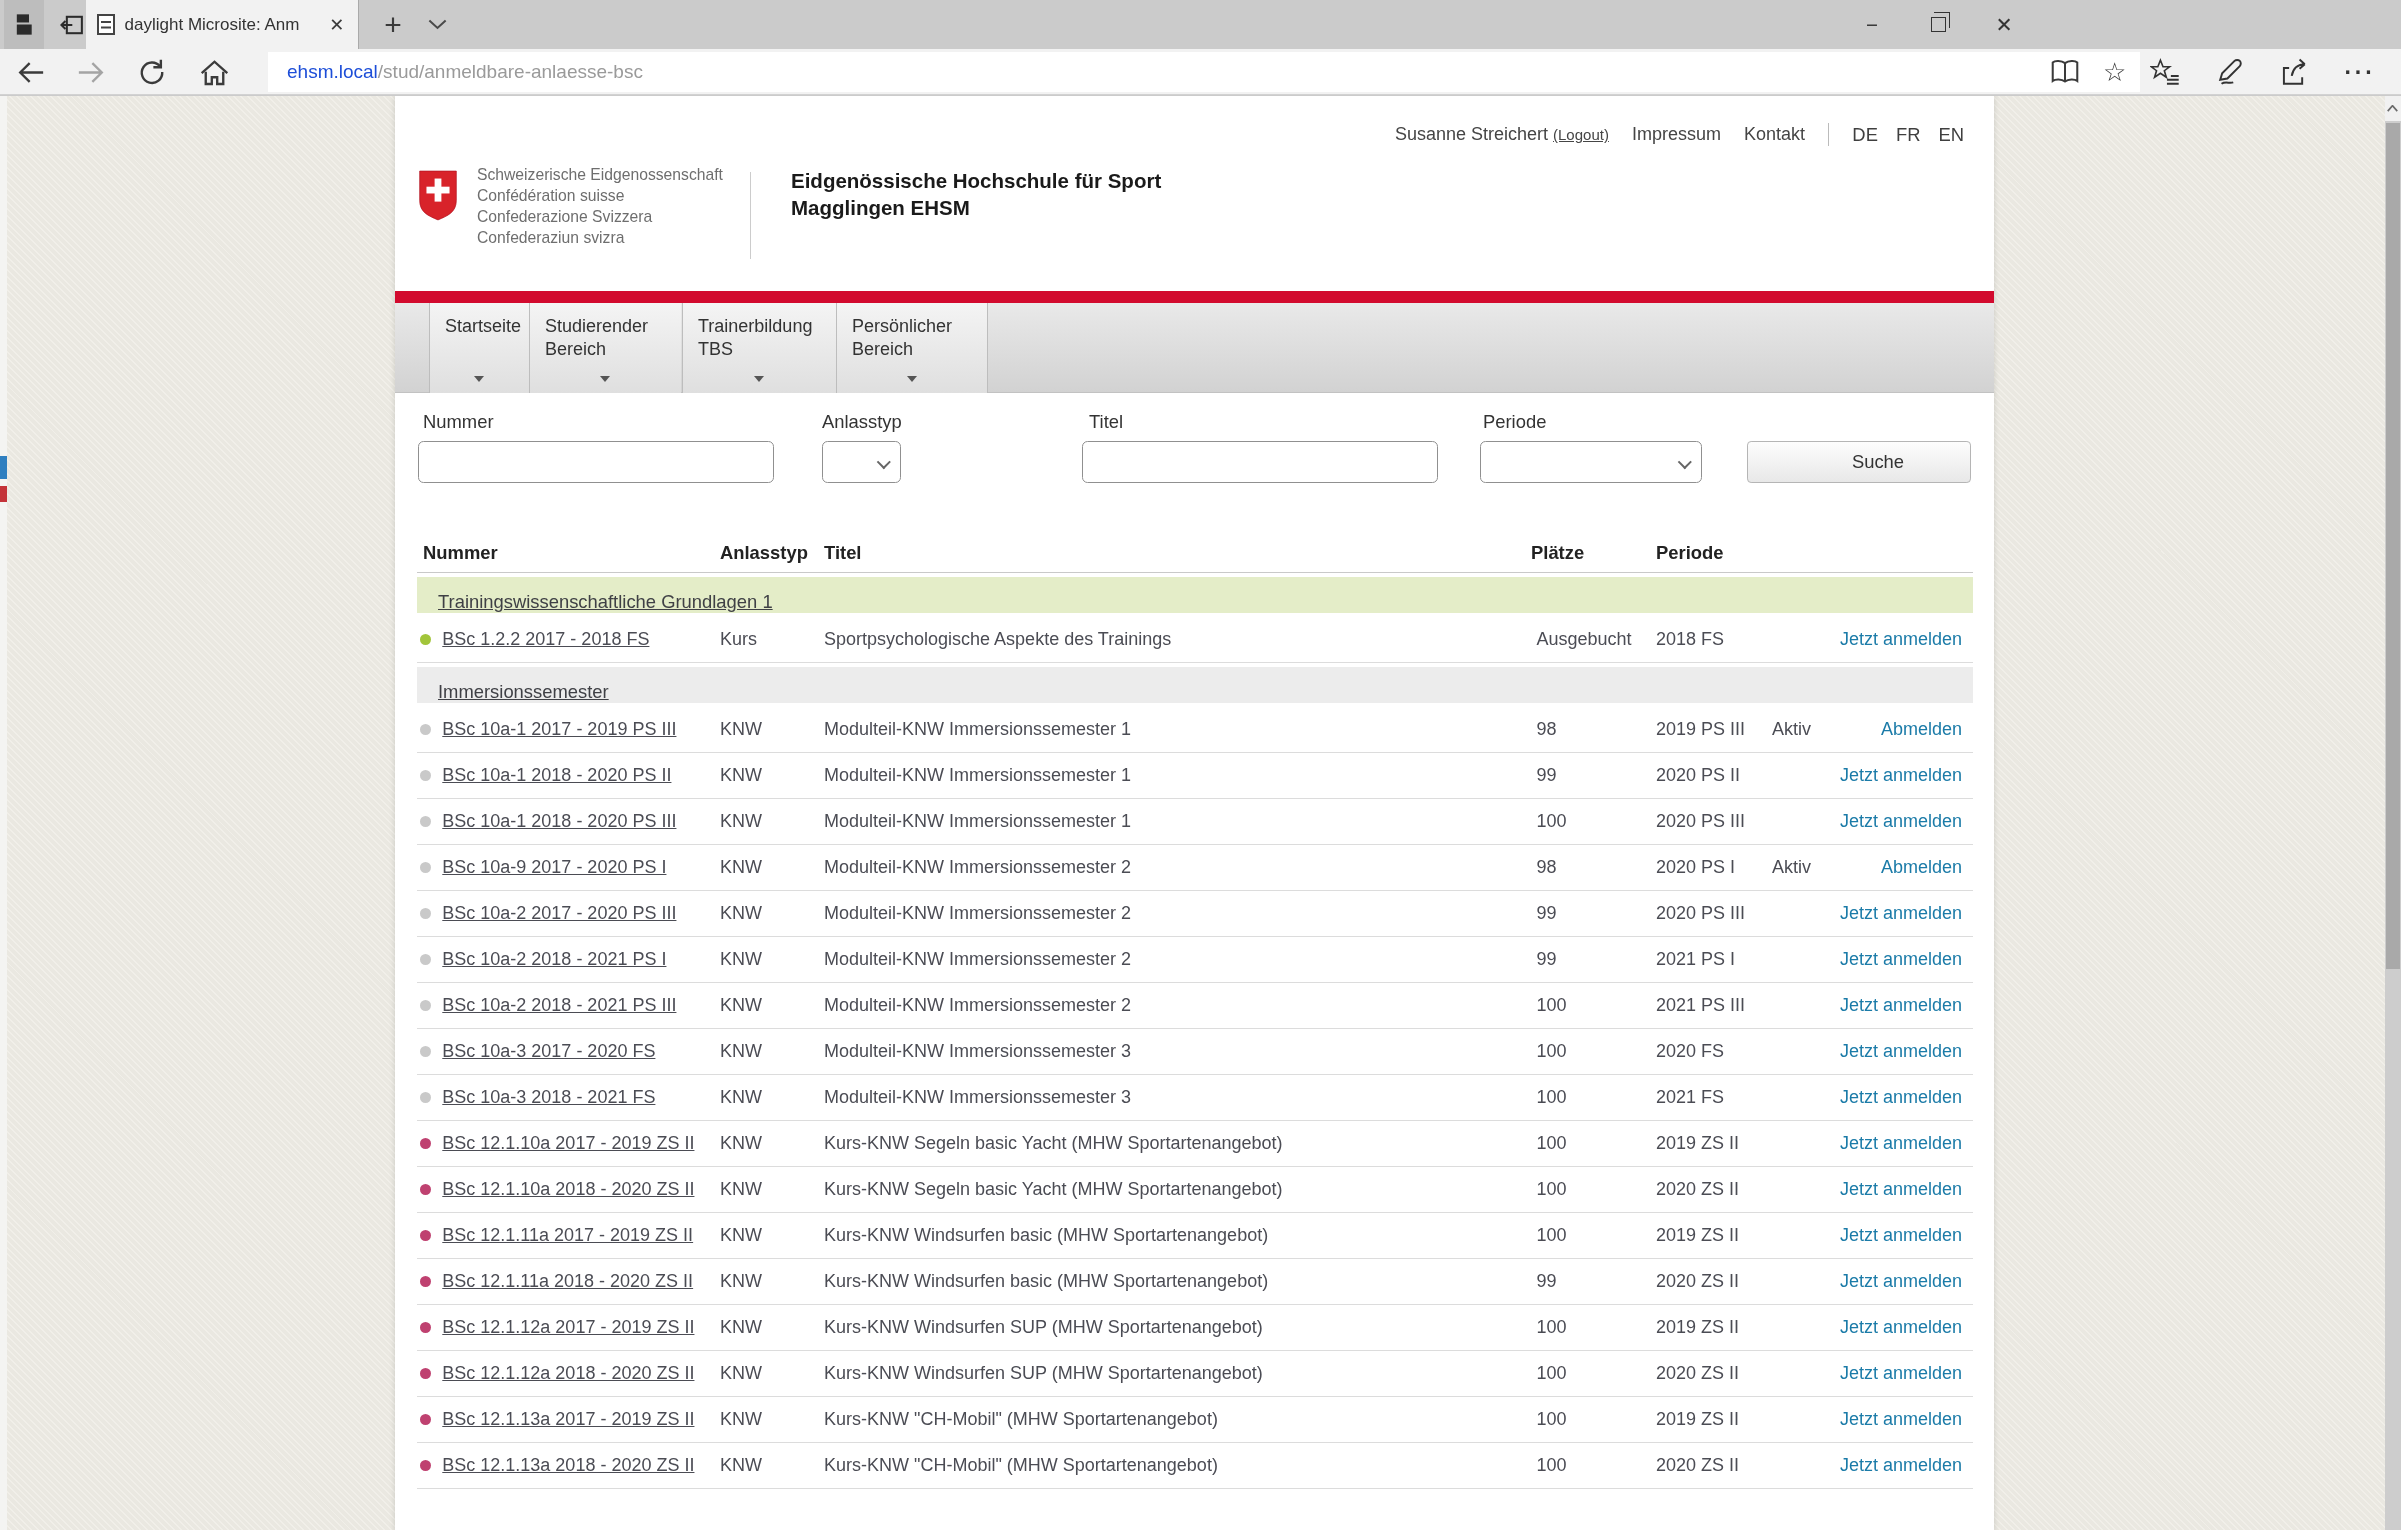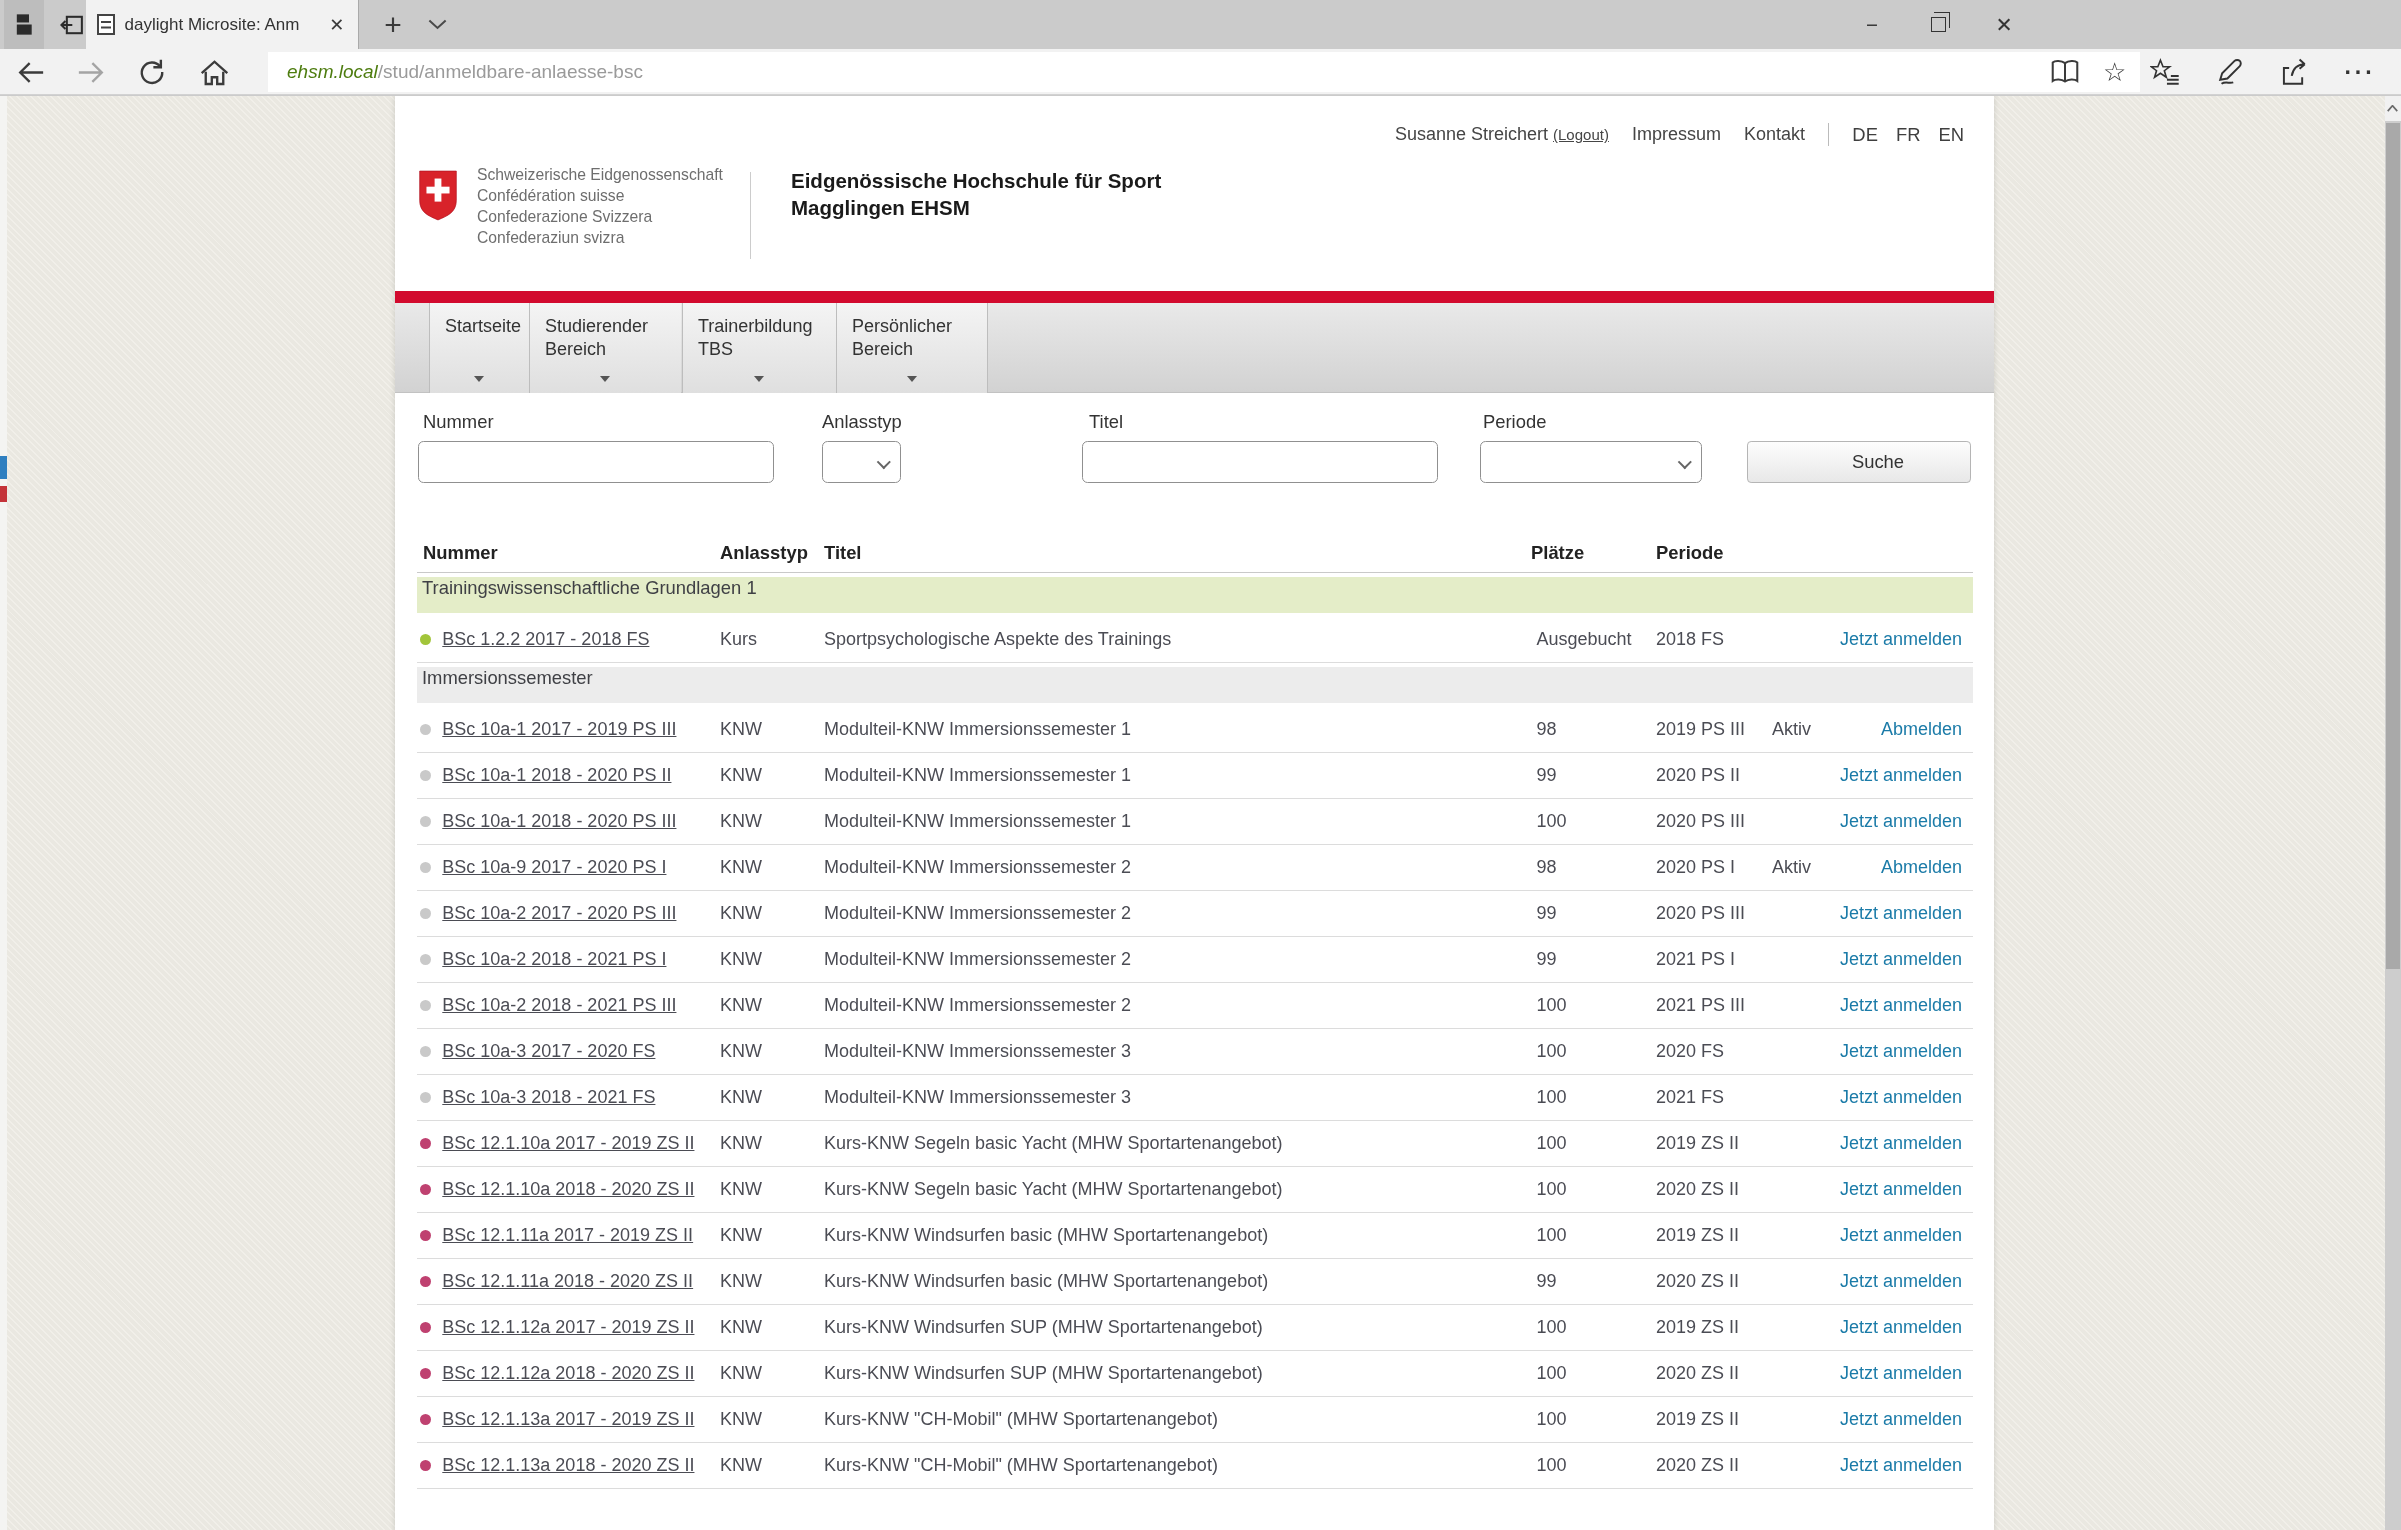--- a/index.html
+++ b/index.html
@@ -23,21 +23,21 @@
   .tabchevron-btn { position:absolute; left:418px; top:0; width:38px; height:49px; display:flex; align-items:center; justify-content:center; }
   .win-controls { position:absolute; right:0; top:0; height:49px; display:flex; }
   .win-btn { width:66px; height:49px; display:flex; align-items:center; justify-content:center; font-size:20.5px; color:#333; }
   .restore-glyph { width:15px; height:15px; border:1.7px solid #333; position:relative; background:#cbcbcb; }
   .restore-glyph:before { content:""; position:absolute; left:2.7px; top:-6.1px; width:15px; height:15px; border:1.7px solid #333; border-left:none; border-bottom:none; }
 
   .toolbar { position:absolute; left:0; top:49px; width:2401px; height:46px; background:#f2f2f2; border-bottom:0.7px solid #d2d2d2; }
   .nav-icon-btn { position:absolute; top:0; width:48px; height:46px; display:flex; align-items:center; justify-content:center; }
   .addressbar { position:absolute; left:268px; top:3.4px; width:1872px; height:40px; background:#ffffff; display:flex; align-items:center; padding:0 13.7px 0 19px; }
   .url { font-size:19px; white-space:nowrap; flex:1 1 auto; }
-  .url .host { color:#4d7c0f;font-style:italic; }
+  .url .host { color:#1d4ed8; }
   .url .path { color:#9a9a9a; }
   .addr-icons { display:flex; gap:23px; align-items:center; flex:0 0 auto; }
   .toolbar-right { position:absolute; right:26px; top:0; height:46px; display:flex; align-items:center; gap:35px; }
   .tool-btn { width:30px; height:35px; display:flex; align-items:center; justify-content:center; }
   .more-dots { font-size:23px; color:#333; letter-spacing:2.7px; font-weight:bold; }
   .star-glyph { font-size:26px; color:#3b3b3b; line-height:1; }
 
   
   .viewport { position:absolute; left:0; top:96px; width:2401px; height:1435px; overflow:hidden;
     background:repeating-linear-gradient(45deg,#eae8e1 0px,#eae8e1 3.4px,#f1efe9 3.4px,#f1efe9 4.8px); }
@@ -90,21 +90,21 @@
   .trow { height:46px; border-bottom:0.7px solid #dcdcdc; font-size:18px; color:#4b4c54; }
   .c-nummer { display:flex; align-items:center; gap:11px; padding-left:2.7px; white-space:nowrap;text-decoration:underline; }
   .dot { width:11.6px; height:11.6px; border-radius:50%; flex:0 0 auto; }
   .dot-green { background:#a2c53a; }
   .dot-gray  { background:#c9c9c9; }
   .dot-pink  { background:#bf4170; }
   .c-plaetze { padding-left:5.5px; }
   .c-action { text-align:right; padding-right:11px; white-space:nowrap; }
   .action-link { color:#1b7ba8; text-decoration:none; }
   .section-row { height:44px; padding:4.1px 0; }
-  .section-fill { height:100%; display:flex; align-items:flex-start; padding-left:5px; font-size:18.4px; color:#3f4045; }
+  .section-fill { height:100%; display:flex; align-items:flex-end; padding-left:21px; font-size:18.4px; color:#3f4045;text-decoration:underline; }
   .sec-green { background:#e4edc8; }
   .sec-gray  { background:#ececec; }
   .sec-pink  { background:#f1c7d3; }
 
   svg.icon { display:block; }
 </style>
 </head>
 <body>
 
 <div class="browser">

